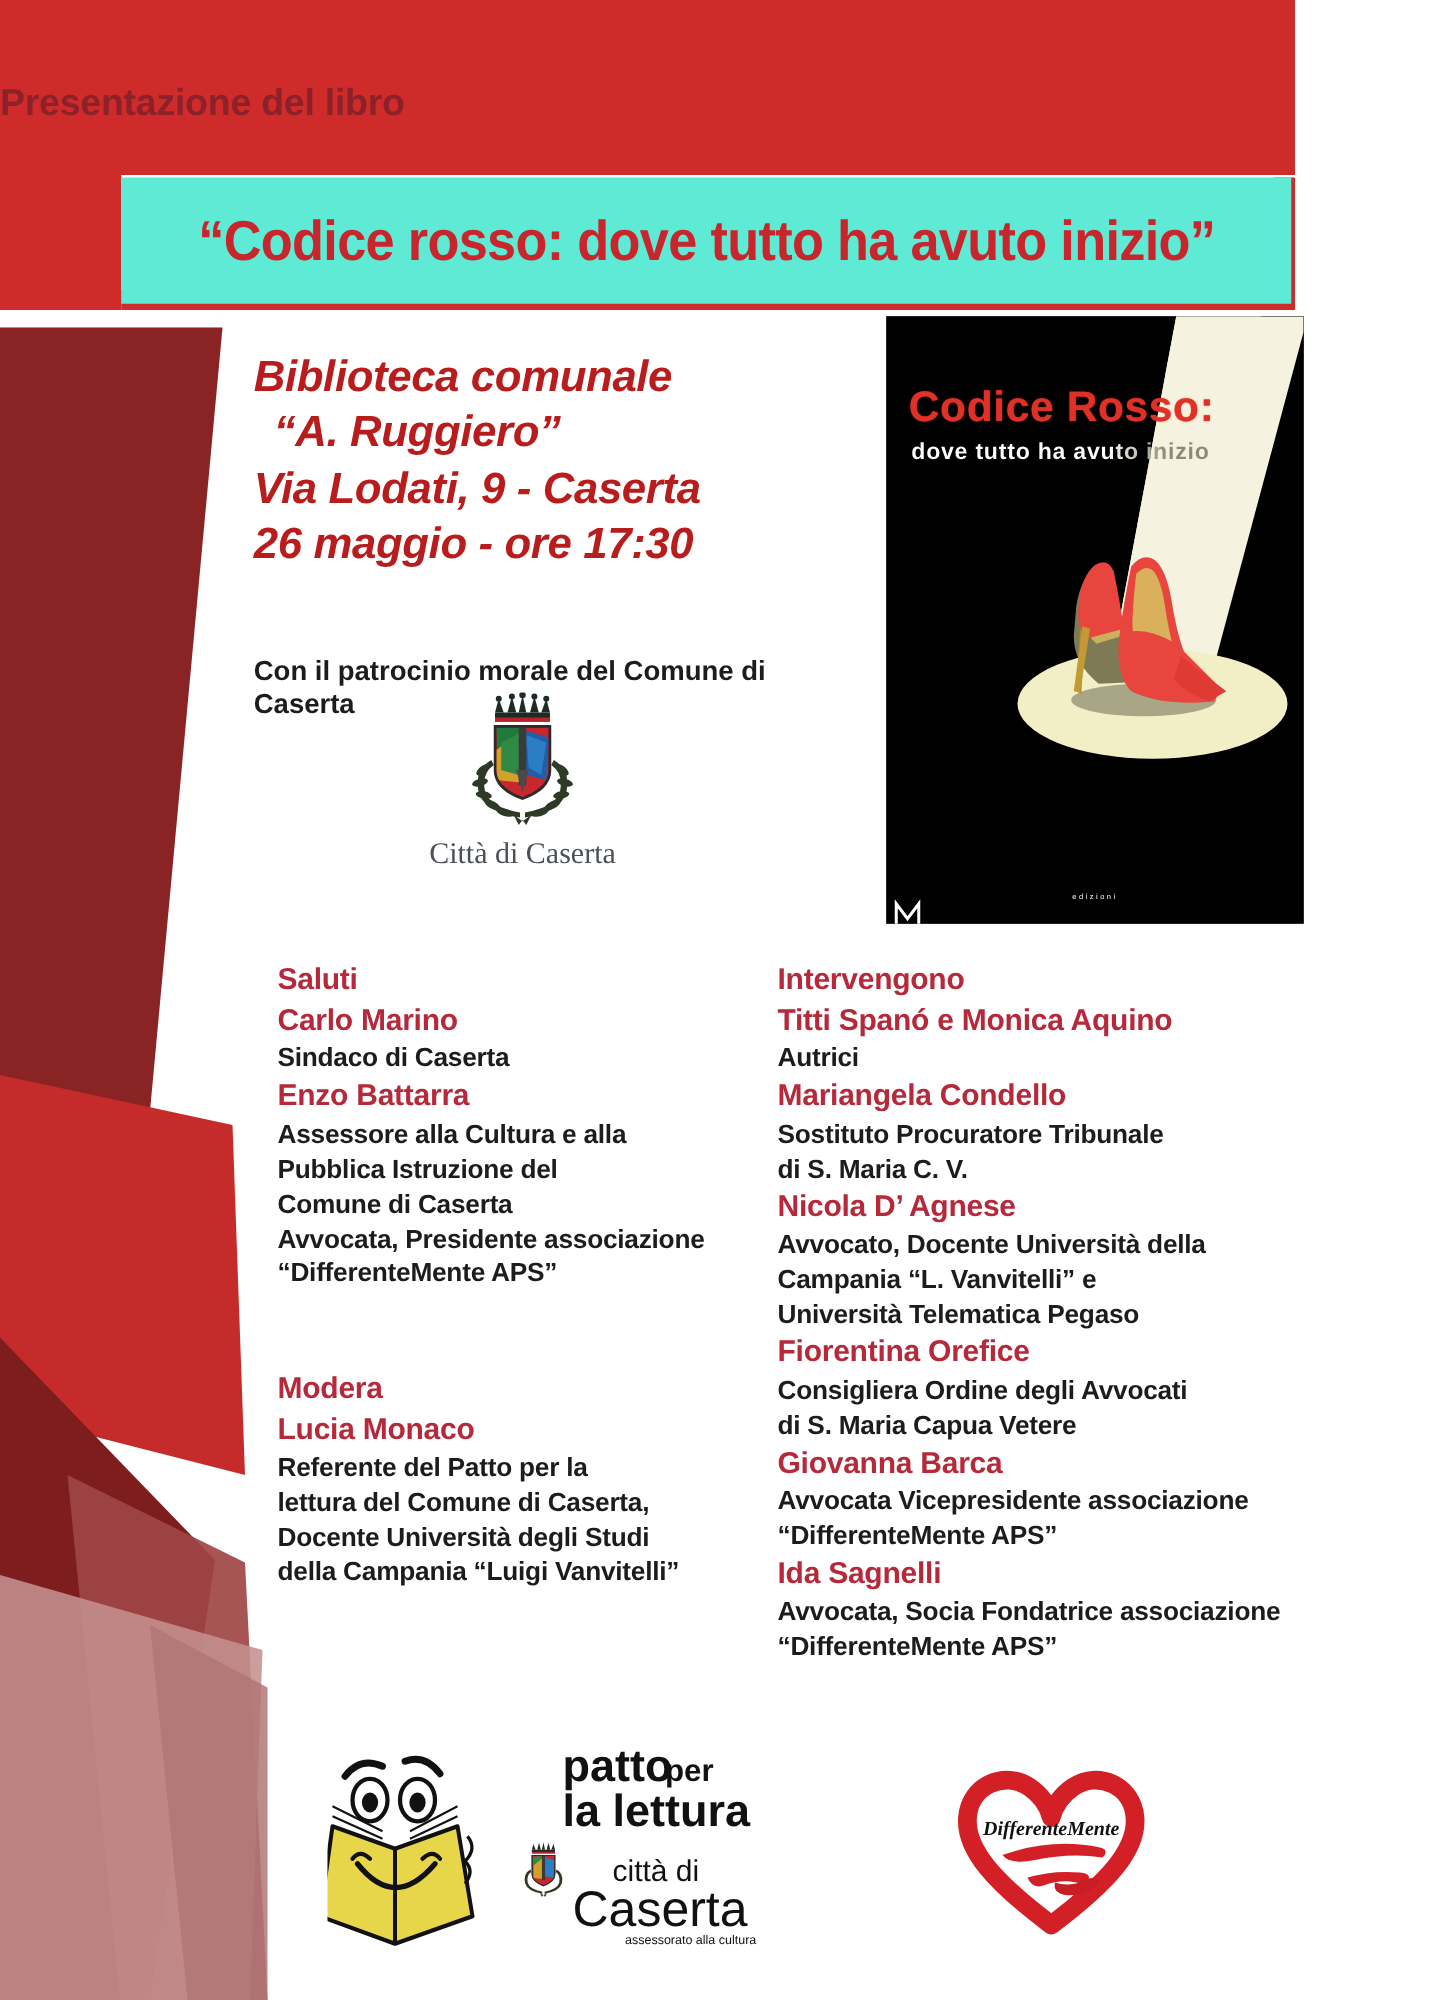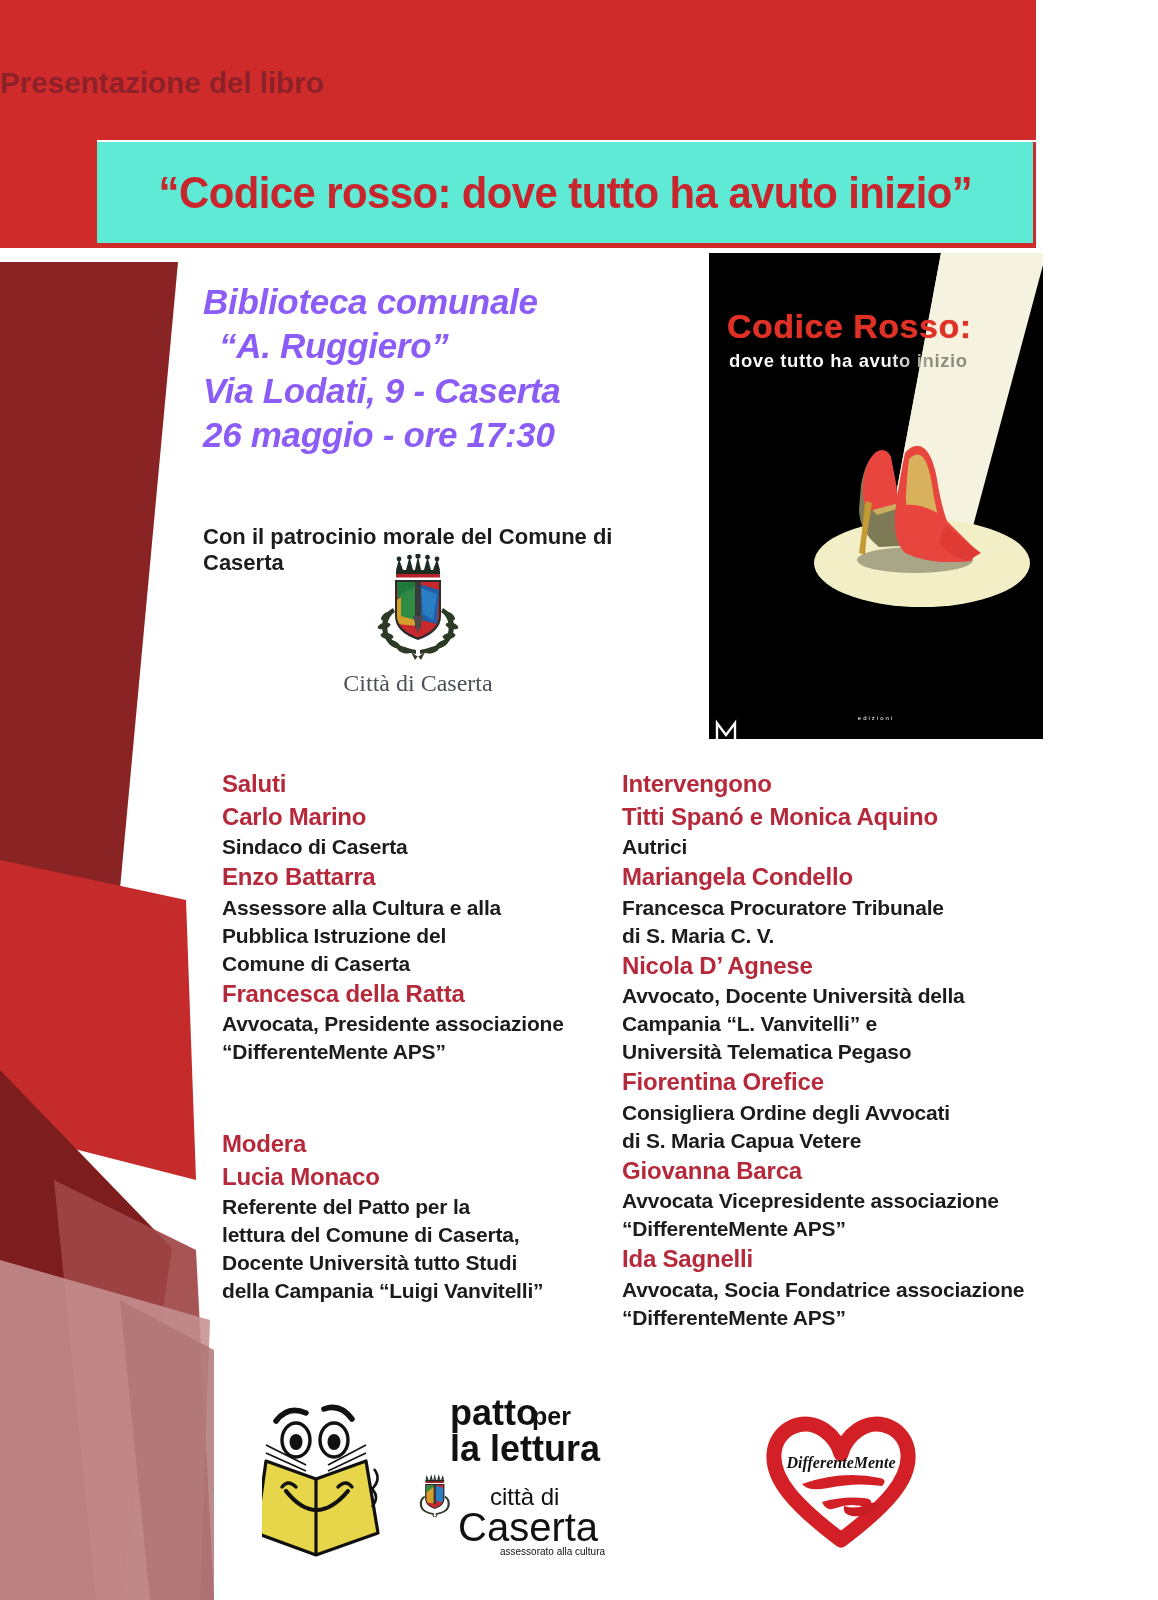--- a/index.html
+++ b/index.html
@@ -25,21 +25,21 @@
     box-sizing:border-box;
   }
   .title-bar .title{
     font-size:45px;font-weight:bold;color:#c8252c;white-space:nowrap;
     transform:scaleX(0.93);transform-origin:center;letter-spacing:-0.6px;
   }
 
   
   .venue{
     position:absolute;left:203px;top:280px;width:430px;
-    font-style:italic;font-weight:bold;color:#8b5cf6;
+    font-style:italic;font-weight:bold;color:#b91c1c;
     font-size:35px;line-height:1.27;letter-spacing:-0.3px;
   }
   .venue .ln{display:block;white-space:nowrap;}
   .venue .ln.indent{padding-left:16px;}
 
   .patrocinio{
     position:absolute;left:203px;top:524px;width:430px;
     font-size:22px;font-weight:bold;color:#1c1c1c;
   }
   .stemma{position:absolute;left:203px;top:553px;width:430px;height:110px;
@@ -242,53 +242,52 @@
     <div class="grp">
       <div class="nm">Enzo Battarra</div>
       <div class="rl">
         <span class="ln">Assessore alla Cultura e alla</span>
         <span class="ln">Pubblica Istruzione del</span>
         <span class="ln">Comune di Caserta</span>
       </div>
     </div>
 
     <div class="grp">
-      <div class="nm">Francesca della Ratta</div>
       <div class="rl">
         <span class="ln">Avvocata, Presidente associazione</span>
         <span class="ln"> “DifferenteMente APS”</span>
       </div>
     </div>
 
     <div class="grp spaced">
       <div class="nm">Modera</div>
       <div class="nm">Lucia Monaco</div>
       <div class="rl">
         <span class="ln">Referente del Patto per la</span>
         <span class="ln">lettura del Comune di Caserta,</span>
-        <span class="ln">Docente Università tutto Studi</span>
+        <span class="ln">Docente Università degli Studi</span>
         <span class="ln">della Campania “Luigi Vanvitelli”</span>
       </div>
     </div>
   </div>
 
   <div class="col col-right">
 
     <div class="grp">
       <div class="nm">Intervengono</div>
       <div class="nm">Titti Spanó e Monica Aquino</div>
       <div class="rl">
         <span class="ln">Autrici</span>
       </div>
     </div>
 
     <div class="grp">
       <div class="nm">Mariangela Condello</div>
       <div class="rl">
-        <span class="ln">Francesca Procuratore Tribunale</span>
+        <span class="ln">Sostituto Procuratore Tribunale</span>
         <span class="ln">di S. Maria C. V.</span>
       </div>
     </div>
 
     <div class="grp">
       <div class="nm">Nicola D’ Agnese</div>
       <div class="rl">
         <span class="ln">Avvocato, Docente Università della</span>
         <span class="ln">Campania “L. Vanvitelli” e</span>
         <span class="ln">Università Telematica Pegaso</span>

